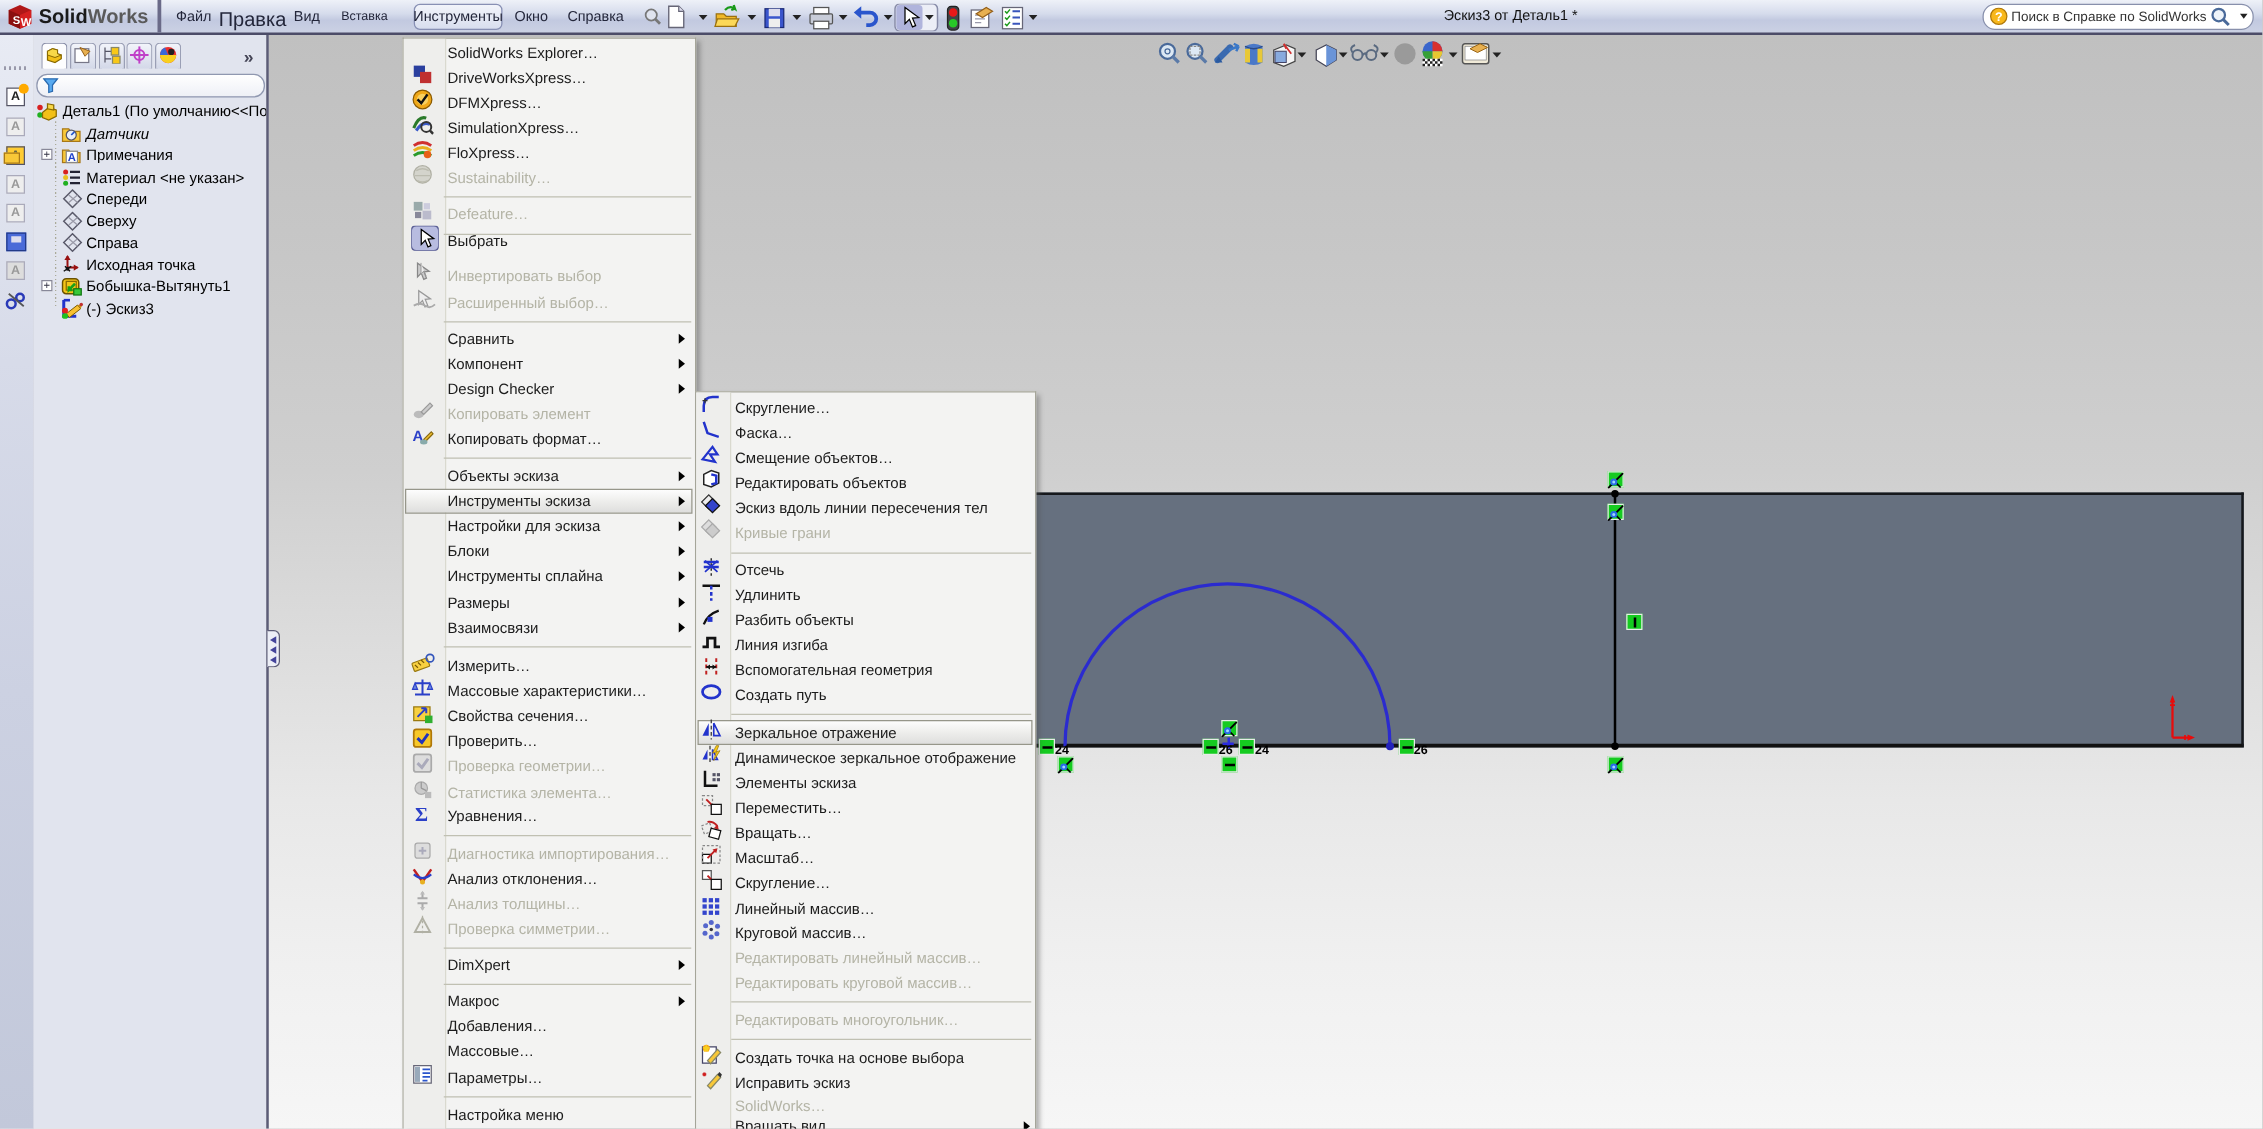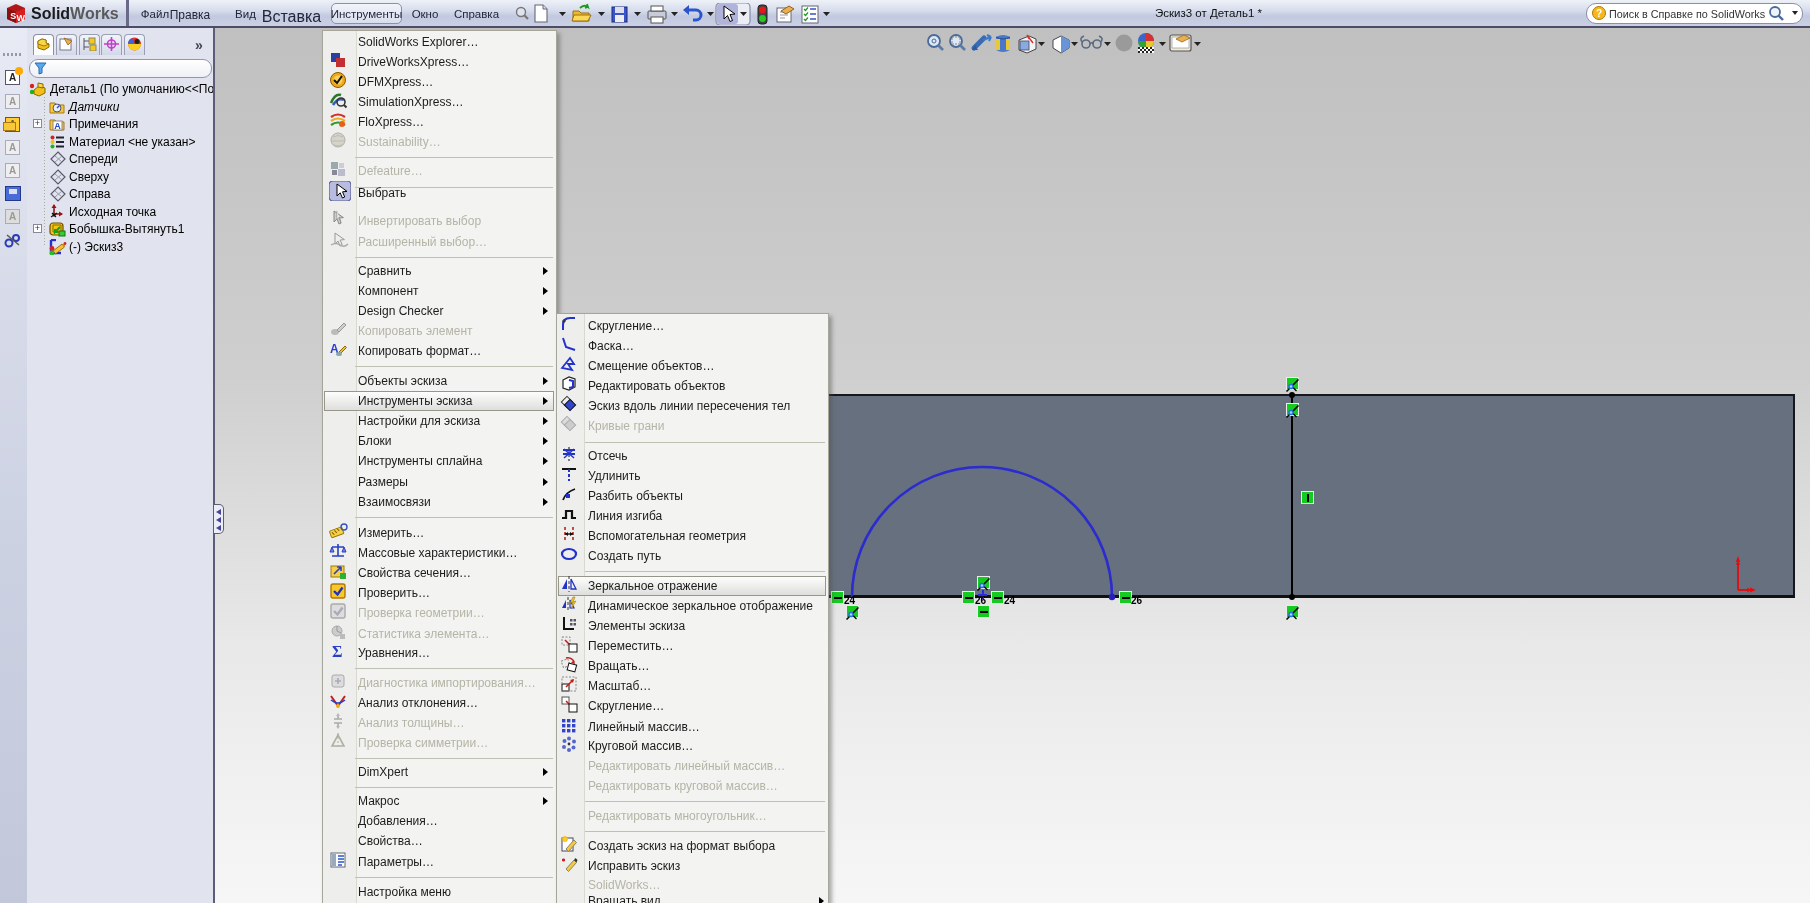--- a/index.html
+++ b/index.html
@@ -275,23 +275,23 @@
 <svg class="abs" style="left:4px;top:2px" width="24" height="23" viewBox="0 0 24 23">
 <path d="M3 6 L12 2 L21 6 L21 17 L12 21 L3 17 Z" fill="#b01818"></path>
 <path d="M3 6 L12 10 L12 21 L3 17 Z" fill="#8a0f0f"></path>
 <path d="M12 10 L21 6 L21 17 L12 21 Z" fill="#d42020"></path>
 <text x="6.2" y="17" font-size="9" font-weight="bold" fill="#fff" font-family="Liberation Sans">S</text>
 <text x="12.5" y="19" font-size="9" font-weight="bold" fill="#fff" font-family="Liberation Sans">W</text>
 </svg>
 <div class="tx" style="left:31px;top:5px;font-size:16px;font-weight:bold;color:#1a1a1a">Solid<span style="color:#5a5a5a">Works</span></div>
 <div class="abs" style="left:331px;top:2.5px;width:71px;height:21px;border:1px solid #8890b4;border-radius:5px;background:linear-gradient(180deg,#f2f4fa,#d8deee)"></div>
 <div class="tx" style="left:155px;top:8px;font-size:11.5px;color:#23263a;transform:translateX(-50%)">Файл</div>
-<div class="tx" style="left:190px;top:8px;font-size:12px;color:#23263a;transform:translateX(-50%)">Правка</div>
+<div class="tx" style="left:202px;top:8px;font-size:16px;color:#23263a;transform:translateX(-50%)">Правка</div>
 <div class="tx" style="left:245.5px;top:8px;font-size:11.5px;color:#23263a;transform:translateX(-50%)">Вид</div>
-<div class="tx" style="left:291.5px;top:8px;font-size:16px;color:#23263a;transform:translateX(-50%)">Вставка</div>
+<div class="tx" style="left:291.5px;top:8px;font-size:10px;color:#23263a;transform:translateX(-50%)">Вставка</div>
 <div class="tx" style="left:425px;top:8px;font-size:11.5px;color:#23263a;transform:translateX(-50%)">Окно</div>
 <div class="tx" style="left:476.5px;top:8px;font-size:11.5px;color:#23263a;transform:translateX(-50%)">Справка</div>
 <div class="tx" style="left:366.5px;top:8px;font-size:11.5px;color:#23263a;transform:translateX(-50%)">Инструменты</div>
 
 <svg class="abs" style="left:514px;top:6px" width="17" height="16" viewBox="0 0 17 16">
     <circle cx="7" cy="6" r="4.5" fill="#dfe3ee" stroke="#777" stroke-width="1.4"></circle>
     <line x1="10" y1="9" x2="14" y2="13" stroke="#777" stroke-width="2.2"></line>
   </svg>
 
 <svg class="abs" style="left:530px;top:3px" width="300" height="22" viewBox="0 0 300 22">
@@ -576,21 +576,21 @@
       </div>
 <div class="msep" style="left:32px;right:3px;top:755.5px"></div>
 <div class="mrow" style="top:760px">
         <div class="mtext" style="left:35px">Макрос</div>
         <div class="marr" style="left:220px"></div>
       </div>
 <div class="mrow" style="top:780px">
         <div class="mtext" style="left:35px">Добавления…</div>
       </div>
 <div class="mrow" style="top:800px">
-        <div class="mtext" style="left:35px">Свойства…</div>
+        <div class="mtext" style="left:35px">Массовые…</div>
       </div>
 <div class="mrow" style="top:820.5px">
         <div class="mtext" style="left:35px">Параметры…</div>
         <div class="mi" style="left:6px"><svg width="18" height="18" viewBox="0 0 18 18">
             <rect x="2" y="2" width="14" height="14" fill="#fff" stroke="#667"></rect>
             <rect x="3" y="3" width="4" height="12" fill="#9ab"></rect>
             <path d="M9 5 h6 M9 8 h6 M9 11 h6 M9 14 h4" stroke="#2a55cc" stroke-width="1.3"></path>
           </svg></div>
       </div>
 <div class="msep" style="left:32px;right:3px;top:846px"></div>
@@ -784,21 +784,21 @@
       </div>
 <div class="mrow" style="top:462px">
         <div class="mtext mdis" style="left:31px">Редактировать круговой массив…</div>
       </div>
 <div class="msep" style="left:28px;right:3px;top:487px"></div>
 <div class="mrow" style="top:492px">
         <div class="mtext mdis" style="left:31px">Редактировать многоугольник…</div>
       </div>
 <div class="msep" style="left:28px;right:3px;top:517px"></div>
 <div class="mrow" style="top:522px">
-        <div class="mtext" style="left:31px">Создать эскиз на формат выбора</div>
+        <div class="mtext" style="left:31px">Создать точка на основе выбора</div>
         <div class="mi" style="left:3px"><svg width="18" height="18" viewBox="0 0 18 18">
             <rect x="2" y="3" width="11" height="13" fill="#fff" stroke="#446"></rect>
             <path d="M6 14 L14 5 l2.5 2.5 -8 9 z" fill="#f8c838" stroke="#886"></path>
             <circle cx="5" cy="4" r="2.8" fill="#f8a818"></circle>
             <path d="M5 1 l1 2 2 .3 -1.5 1.5 .4 2.2 -1.9 -1 -1.9 1 .4 -2.2 -1.5 -1.5 2 -.3 z" fill="#f8d020"></path>
           </svg></div>
       </div>
 <div class="mrow" style="top:542px">
         <div class="mtext" style="left:31px">Исправить эскиз</div>
         <div class="mi" style="left:3px"><svg width="18" height="18" viewBox="0 0 18 18">

